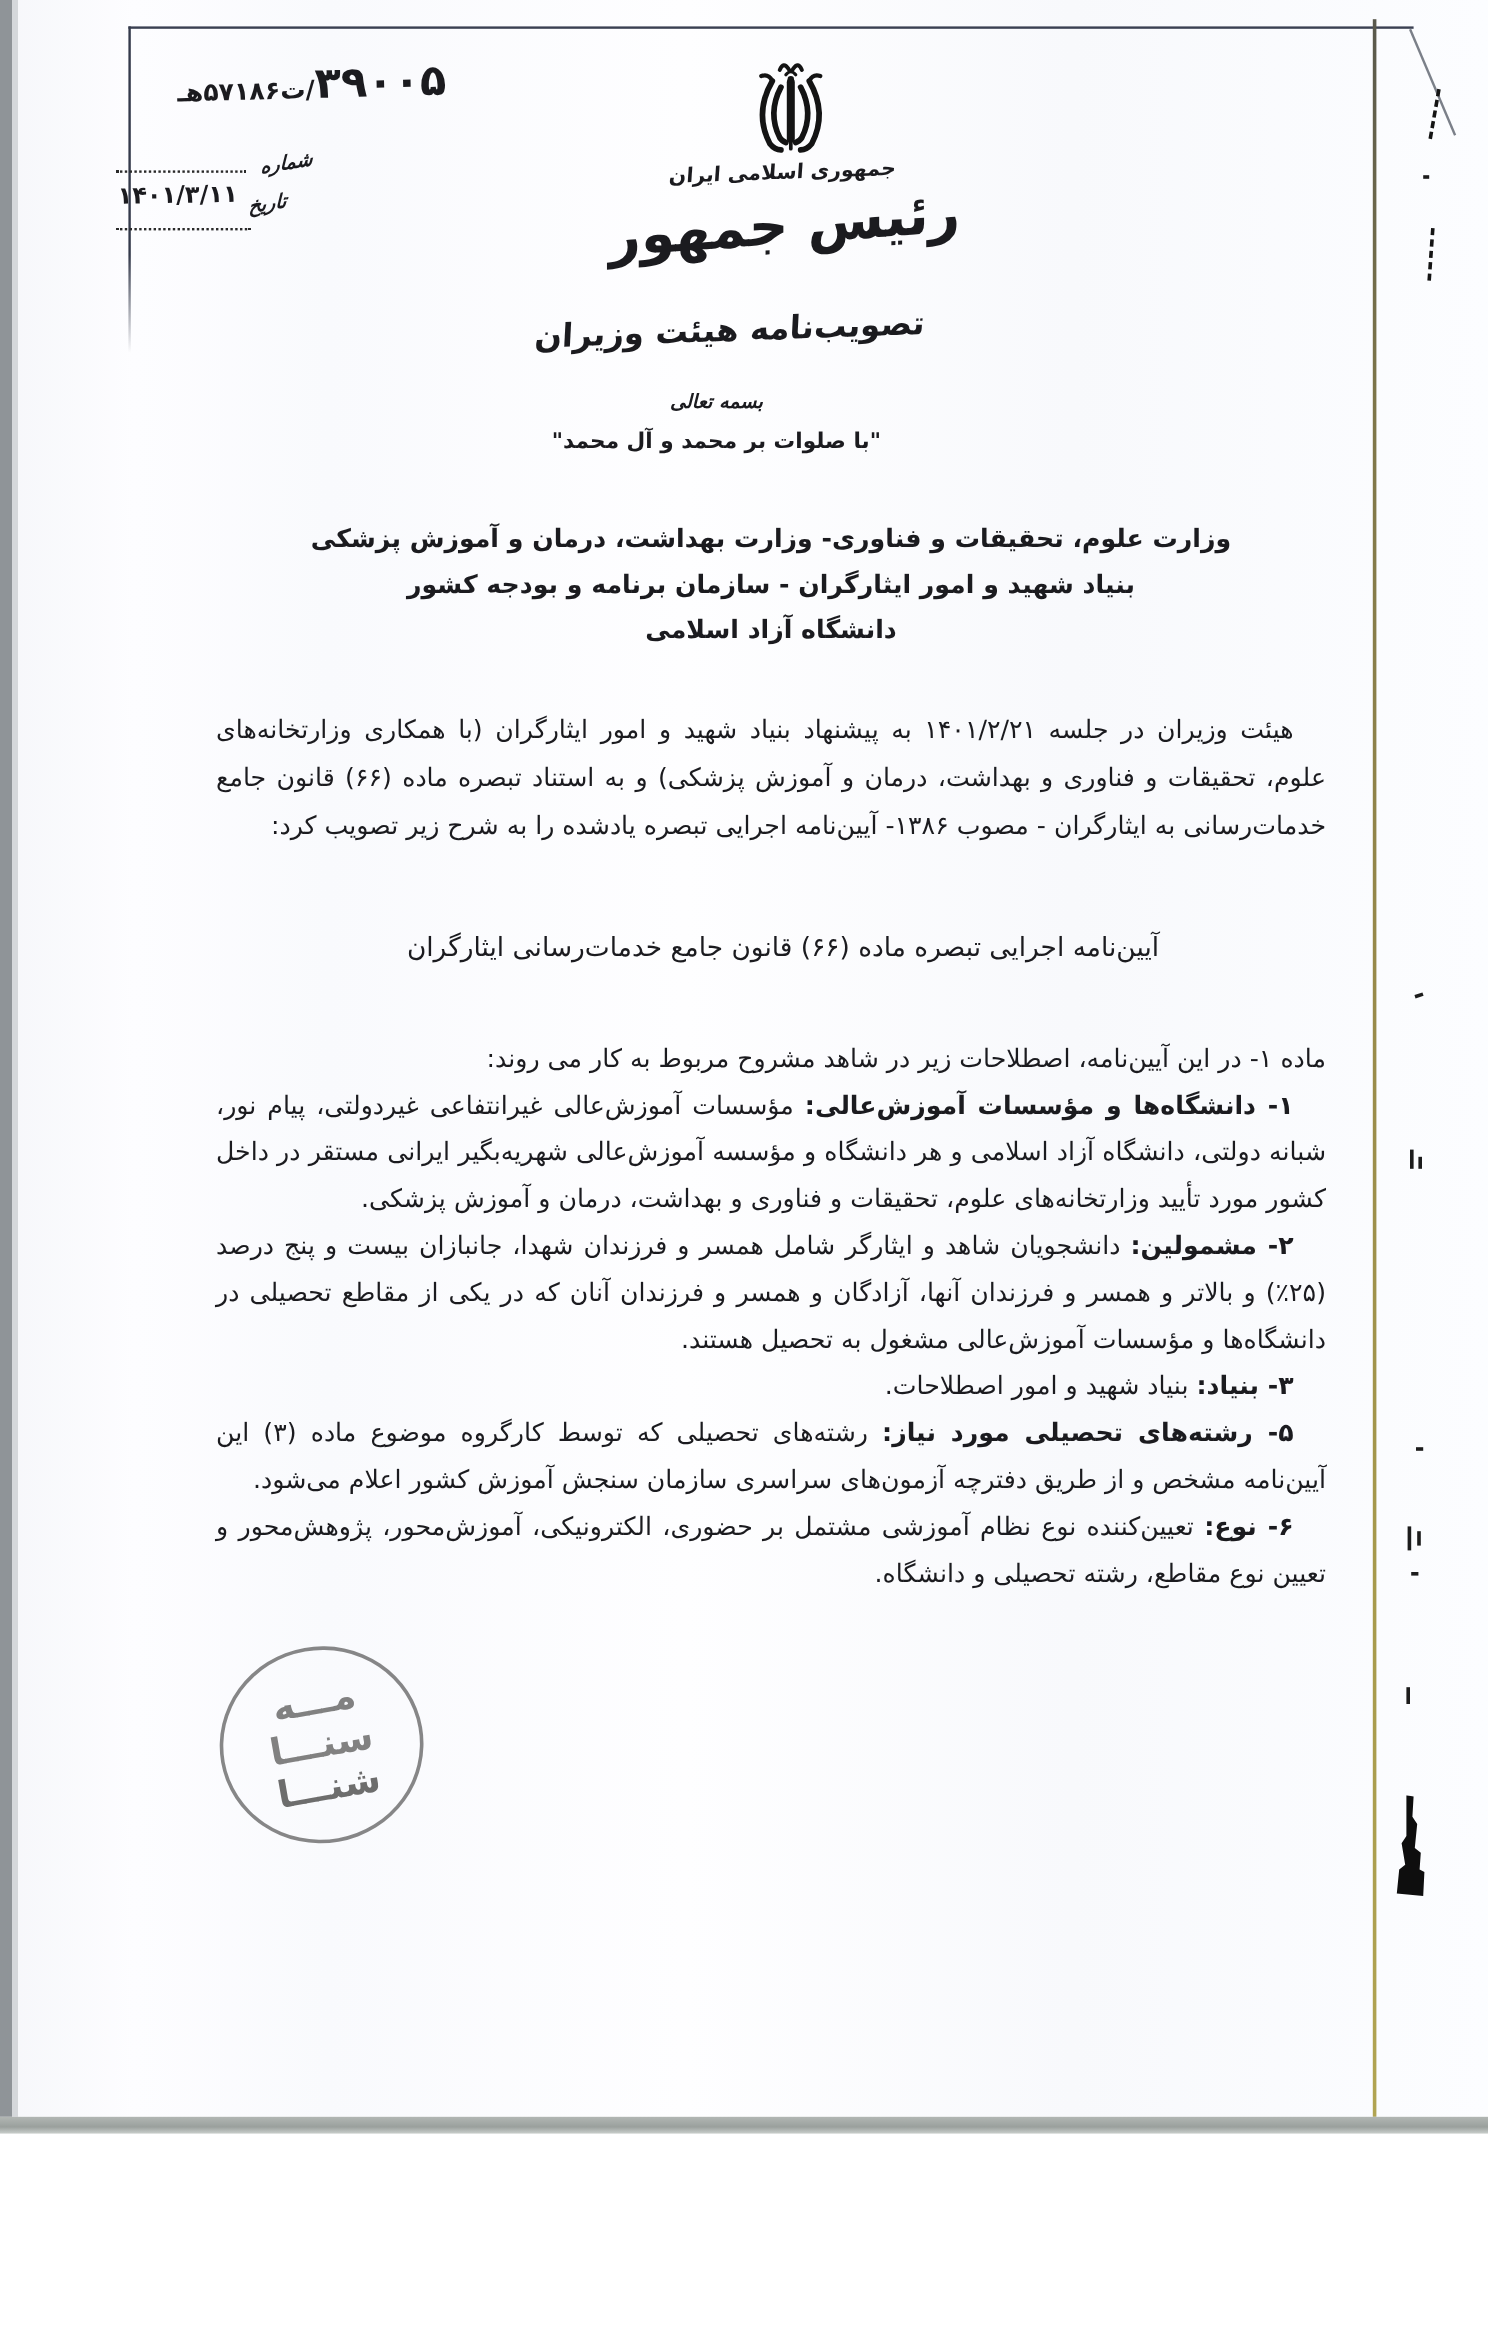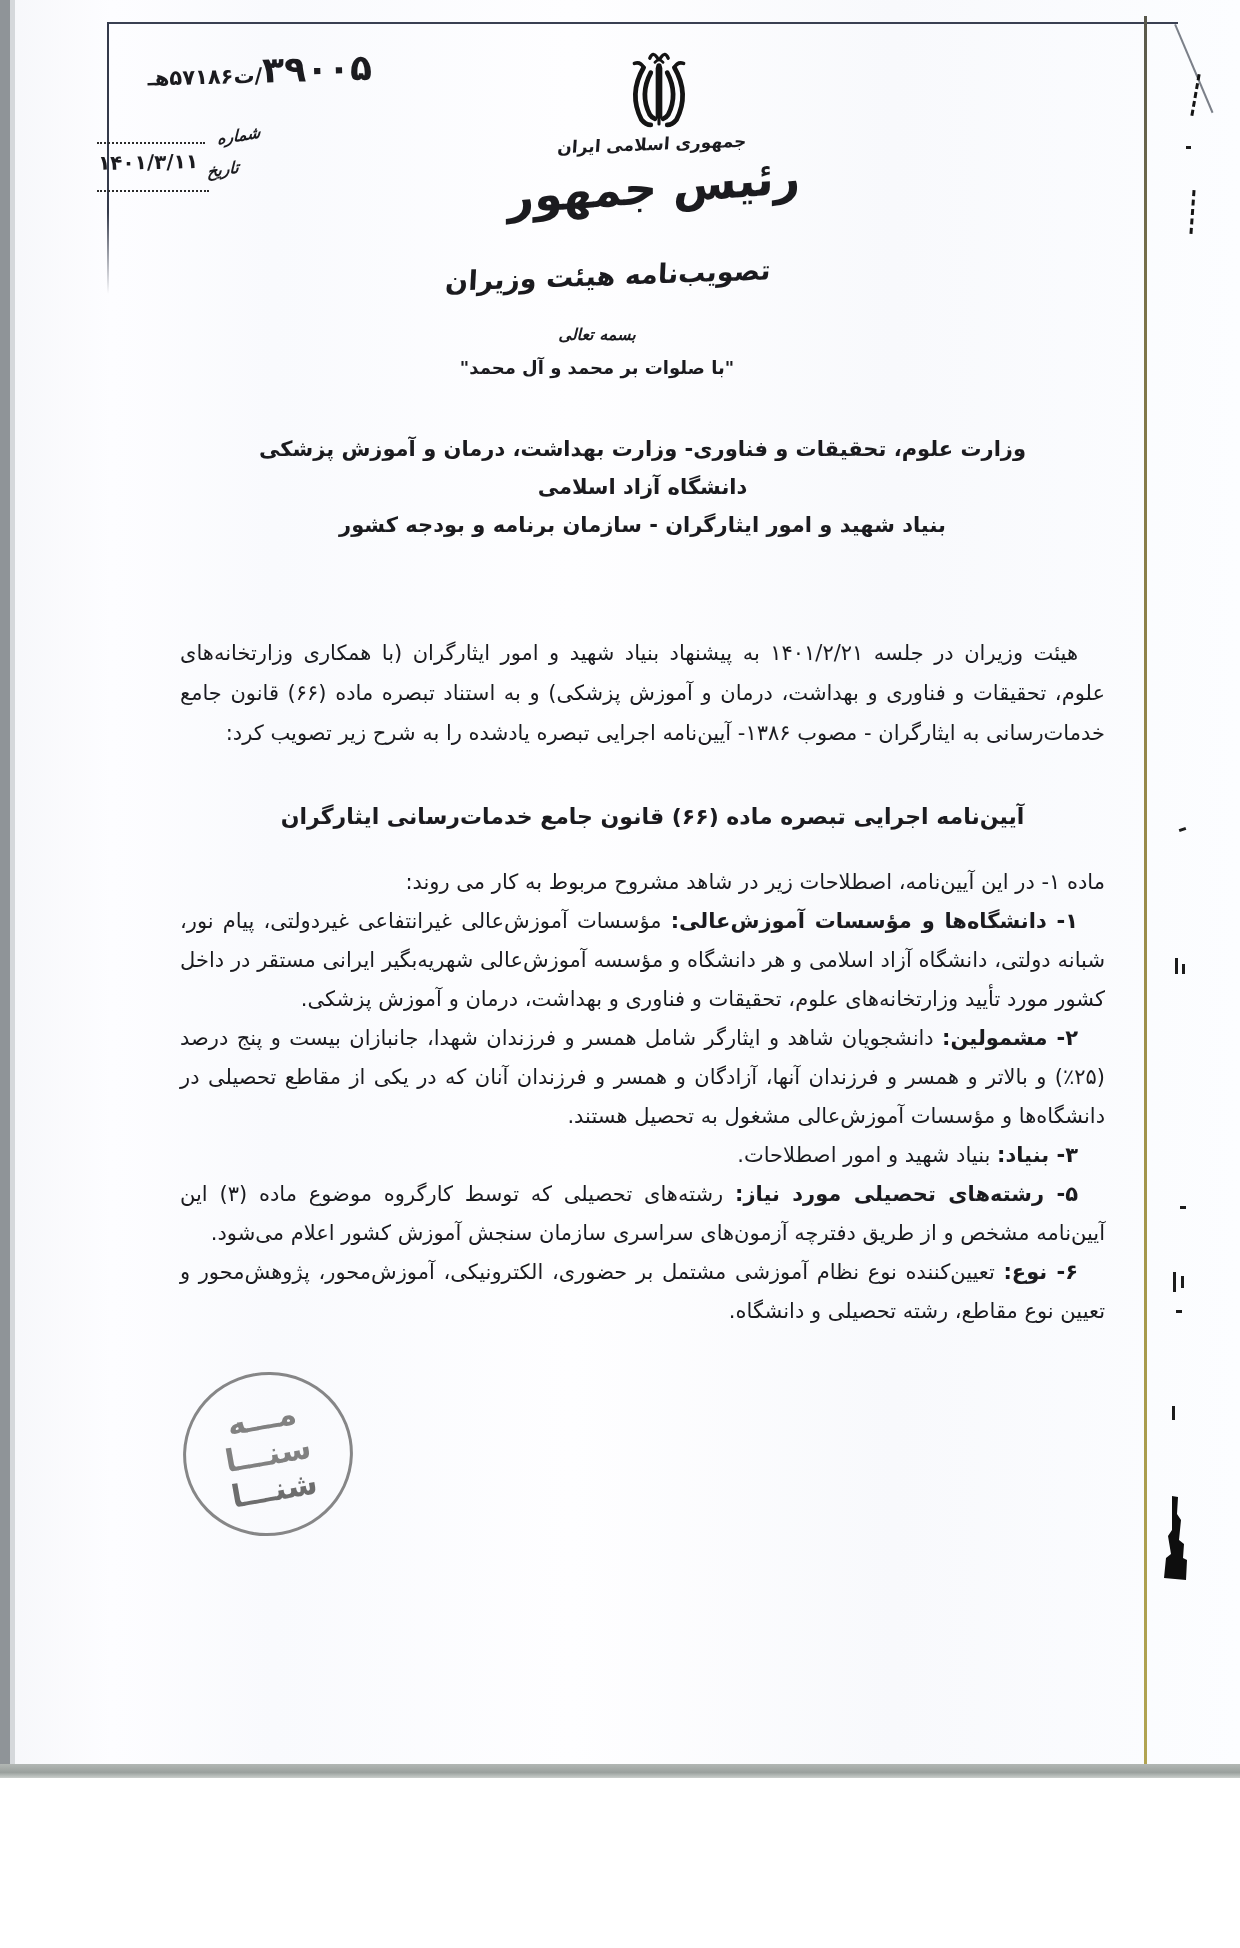--- a/index.html
+++ b/index.html
@@ -35,24 +35,24 @@
   .hdr{position:absolute;transform:translateX(-50%);white-space:nowrap;text-align:center;}
   .country{font-size:17px;font-weight:bold;transform:translateX(-50%) rotate(-2deg) skewX(-6deg);}
   .president{font-size:46px;font-weight:bold;transform:translateX(-50%) rotate(-4deg) skewX(-4deg);}
   .doctype{font-size:27px;font-weight:bold;transform:translateX(-50%) rotate(-2deg) skewX(-5deg);}
   .bism{font-size:16px;font-weight:bold;font-style:italic;}
   .salav{font-size:18px;font-weight:bold;}
   
   .col{position:absolute;left:180px;width:925px;direction:rtl;}
   .recips{top:430px;text-align:center;font-weight:bold;font-size:21px;line-height:38px;}
   .pre{top:588px;font-size:21px;line-height:40px;text-align:justify;}
-  .dtitle{top:804px;text-align:center;font-weight:bold;font-size:22px;transform:translateX(10px);}
+  .dtitle{top:778px;text-align:center;font-weight:normal;font-size:22px;transform:translateX(10px);}
   .art{top:863px;font-size:21px;line-height:39px;text-align:justify;}
   .art p{margin:0;}
-  .ind{text-indent:27px;margin-top:45px;}
+  .ind{text-indent:27px;}
   
   .stamp{position:absolute;left:183px;top:1372px;width:164px;height:158px;
          border:3px solid rgba(105,105,105,.8);border-radius:50%;
          transform:rotate(-10deg);color:#818181;font-weight:bold;
          display:flex;flex-direction:column;justify-content:center;align-items:center;
          font-size:31px;line-height:36px;}
   .stamp .r3{color:#6d6d6d;}
   
   .mark{position:absolute;background:#1c1c1c;}
   .dashseg{position:absolute;border-left:3px dashed #141414;}
@@ -103,22 +103,22 @@
     </svg>
 
     <div class="hdr country" style="left:652px;top:134px;">جمهوری اسلامی ایران</div>
     <div class="hdr president" style="left:654px;top:160px;">رئیس جمهور</div>
     <div class="hdr doctype" style="left:608px;top:260px;">تصویب‌نامه هیئت وزیران</div>
     <div class="hdr bism" style="left:597px;top:325px;">بسمه تعالی</div>
     <div class="hdr salav" style="left:597px;top:357px;">"با صلوات بر محمد و آل محمد"</div>
 
     <div class="col recips">
       <div>وزارت علوم، تحقیقات و فناوری- وزارت بهداشت، درمان و آموزش پزشکی</div>
+      <div>بنیاد شهید و امور ایثارگران - سازمان برنامه و بودجه کشور</div>
       <div>دانشگاه آزاد اسلامی</div>
-      <div>بنیاد شهید و امور ایثارگران - سازمان برنامه و بودجه کشور</div>
     </div>
 
     <div class="col pre ind">هیئت وزیران در جلسه ۱۴۰۱/۲/۲۱ به پیشنهاد بنیاد شهید و امور ایثارگران (با همکاری وزارتخانه‌های علوم، تحقیقات و فناوری و بهداشت، درمان و آموزش پزشکی) و به استناد تبصره ماده (۶۶) قانون جامع خدمات‌رسانی به ایثارگران - مصوب ۱۳۸۶- آیین‌نامه اجرایی تبصره یادشده را به شرح زیر تصویب کرد:</div>
 
     <div class="col dtitle">آیین‌نامه اجرایی تبصره ماده (۶۶) قانون جامع خدمات‌رسانی ایثارگران</div>
 
     <div class="col art">
       <p><span>ماده ۱-</span> <span>در این آیین‌نامه، اصطلاحات زیر در شاهد مشروح مربوط به کار می روند:</span></p>
       <p class="ind"><b><span>۱-</span> <span>دانشگاه‌ها و مؤسسات آموزش‌عالی:</span></b> <span>مؤسسات آموزش‌عالی غیرانتفاعی غیردولتی، پیام نور، شبانه دولتی، دانشگاه آزاد اسلامی و هر دانشگاه و مؤسسه آموزش‌عالی شهریه‌بگیر ایرانی مستقر در داخل کشور مورد تأیید وزارتخانه‌های علوم، تحقیقات و فناوری و بهداشت، درمان و آموزش پزشکی.</span></p>
       <p class="ind"><b><span>۲-</span> <span>مشمولین:</span></b> <span>دانشجویان شاهد و ایثارگر شامل همسر و فرزندان شهدا، جانبازان بیست و پنج درصد (۲۵٪) و بالاتر و همسر و فرزندان آنها، آزادگان و همسر و فرزندان آنان که در یکی از مقاطع تحصیلی در دانشگاه‌ها و مؤسسات آموزش‌عالی مشغول به تحصیل هستند.</span></p>

